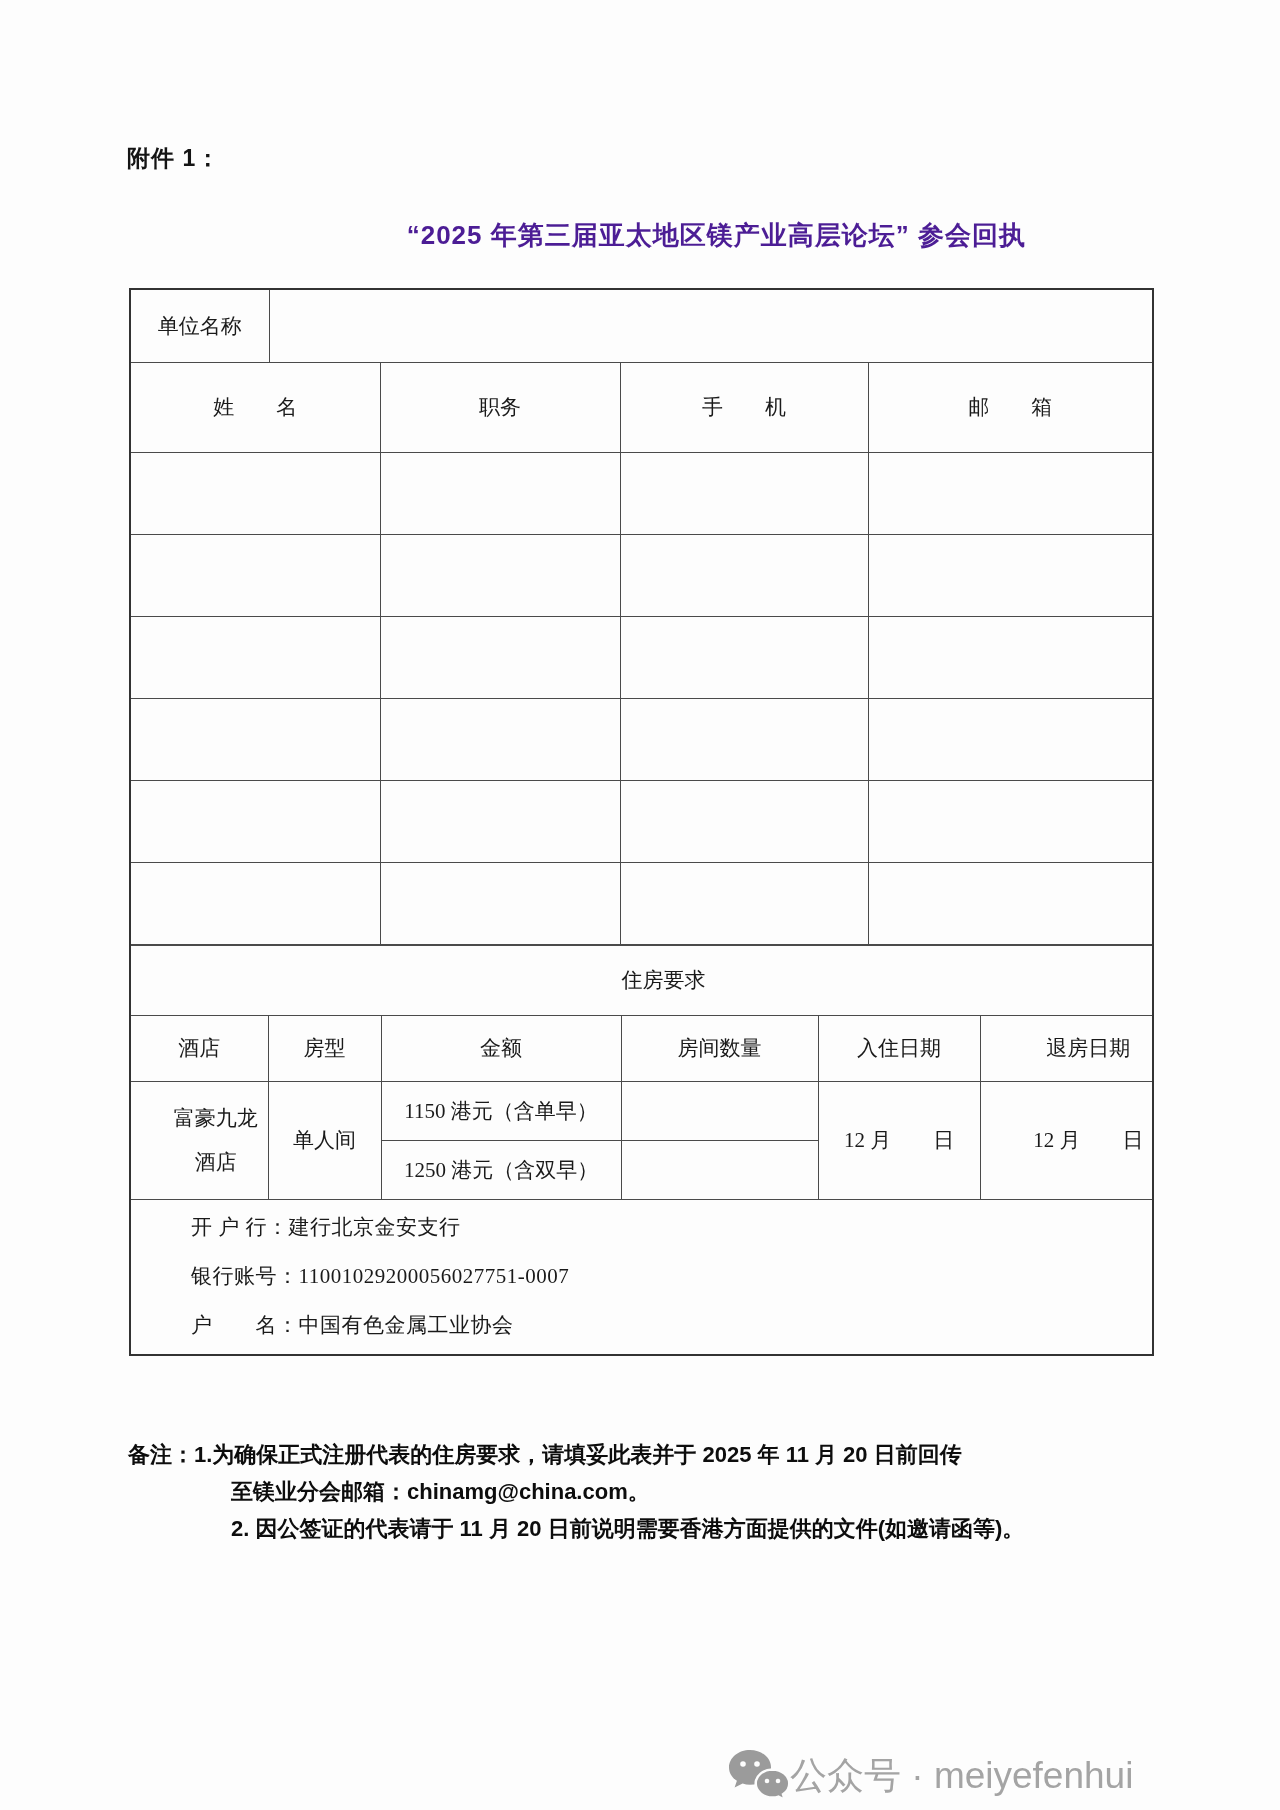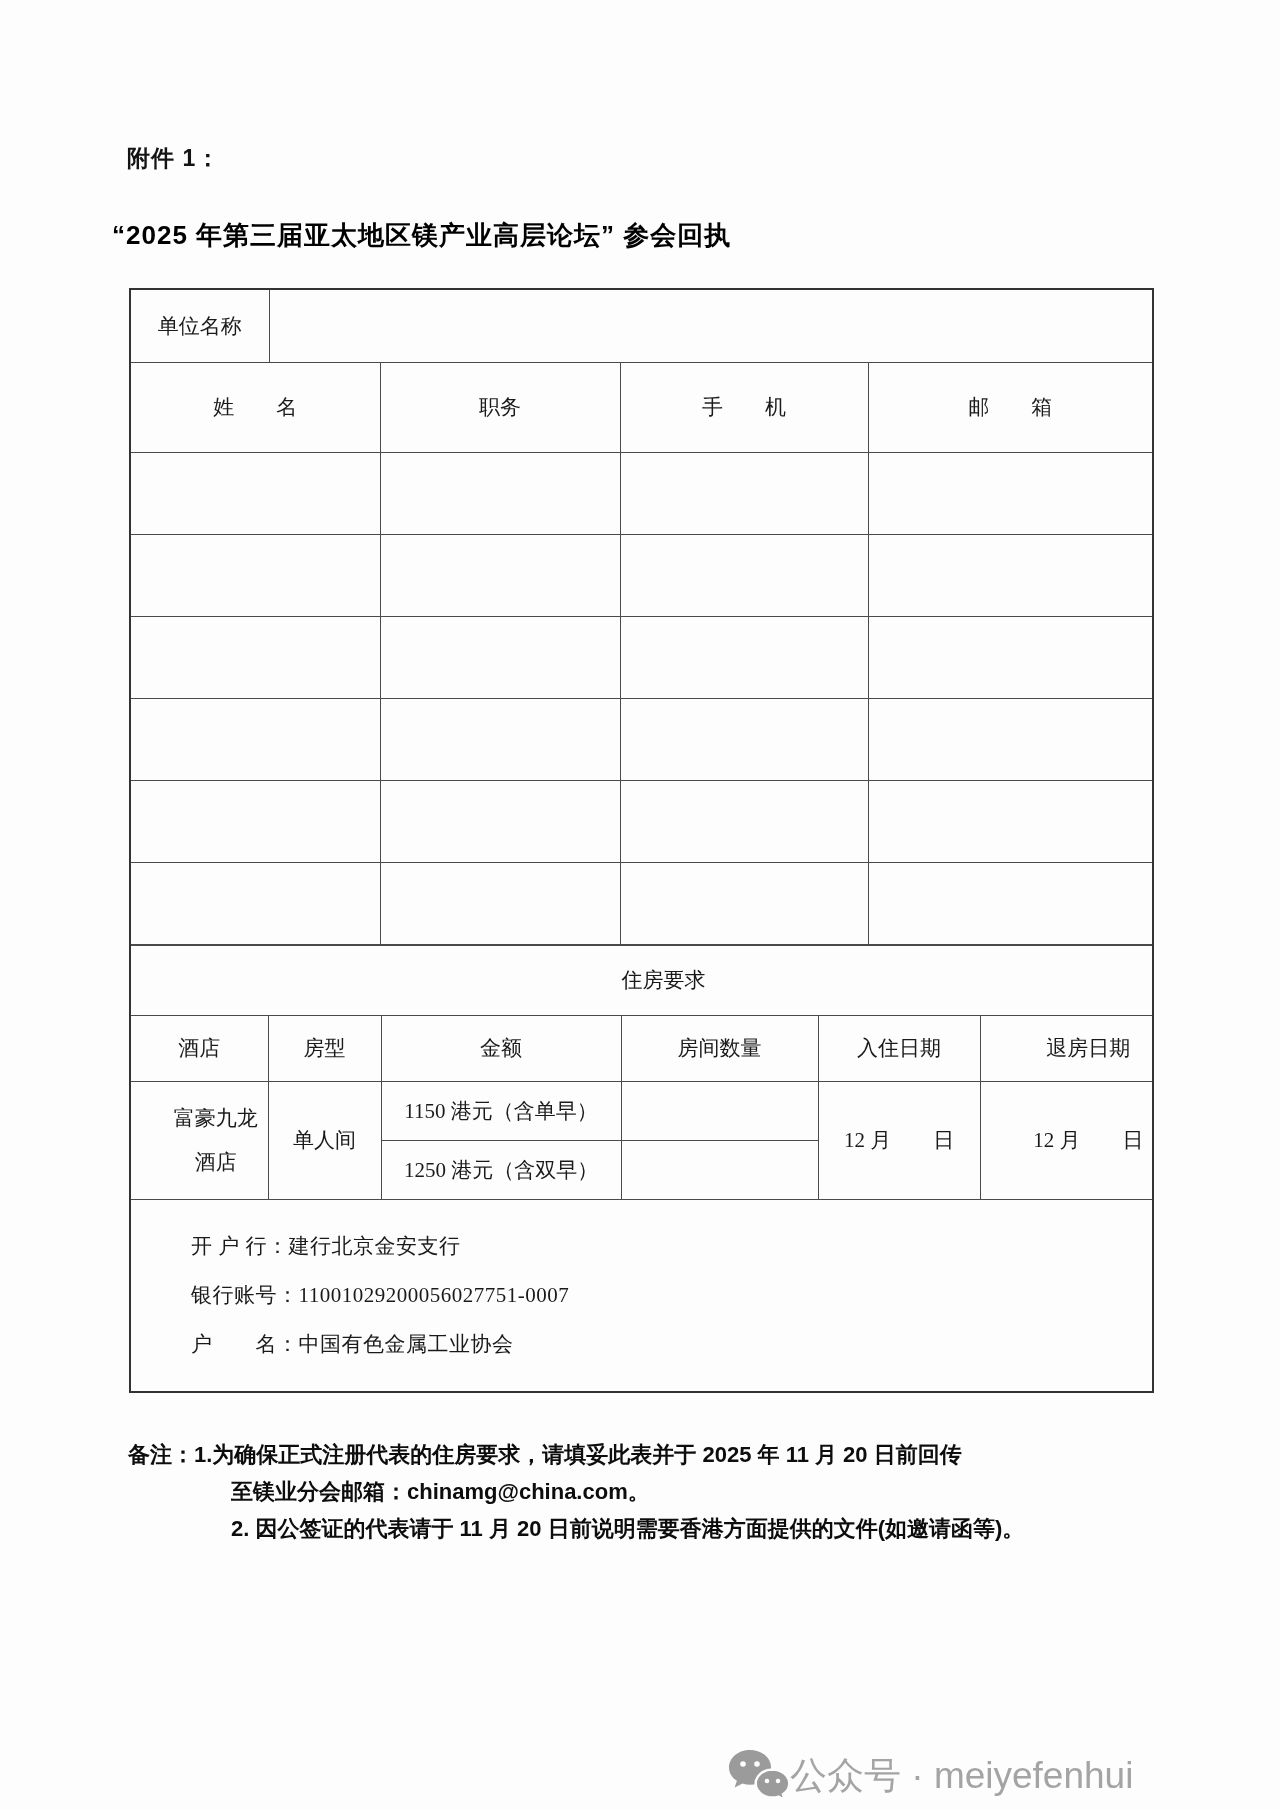--- a/index.html
+++ b/index.html
@@ -12,43 +12,43 @@
     overflow:hidden;
   }
   .page{position:absolute;inset:0;background:#fdfdfd;}
   .hei{font-family:"Liberation Sans",sans-serif;font-weight:bold;}
 
   .attachment{
     position:absolute;left:127px;top:143px;
     font-size:23px;letter-spacing:1px;color:#141414;
   }
   .doc-title{
-    position:absolute;left:112px;top:218px;width:894px;
-    text-align:left;font-size:26px;color:#000000;letter-spacing:1px;
+    position:absolute;left:132px;top:218px;width:894px;
+    text-align:right;font-size:26px;color:#4c1d95;letter-spacing:1px;
   }
 
   .form-wrap{
     position:absolute;left:129px;top:288px;width:1021px;
     border:2.5px solid #333;
   }
   table{border-collapse:collapse;table-layout:fixed;width:1021px;}
   td{
     border:1.5px solid #4a4a4a;
     font-size:21px;color:#1a1a1a;
     text-align:center;vertical-align:middle;
     padding:0;overflow:hidden;
   }
   table.t1 tr:first-child td{border-top:none;}
   table.t1 td:first-child{border-left:none;}
   table.t1 td:last-child{border-right:none;}
   table.t2 td:first-child{border-left:none;}
   table.t2 td:last-child{border-right:none;padding-left:44px;}
   table.t2 tr:last-child td{border-bottom:none;}
   .r72{height:72px;} .r90{height:90px;} .r82{height:82px;}
-  .r70{height:70px;} .r66{height:66px;} .r59{height:59px;} .r149{height:192px;margin-left:36px;}
+  .r70{height:70px;} .r66{height:66px;} .r59{height:59px;} .r149{height:155px;margin-left:36px;}
 
   .hotel-name span{display:block;line-height:44px;padding-left:33px;}
   .bank-cell{text-align:left;vertical-align:middle;}
   .bank-cell div{padding-left:16px;line-height:49px;font-size:21px;letter-spacing:0.5px;}
 
   .notes{
     position:absolute;left:128px;top:1388px;width:1060px;
     font-size:22px;line-height:37px;color:#0d0d0d;margin-top:48px;
   }
   .notes .ln2,.notes .ln3{padding-left:103px;}

